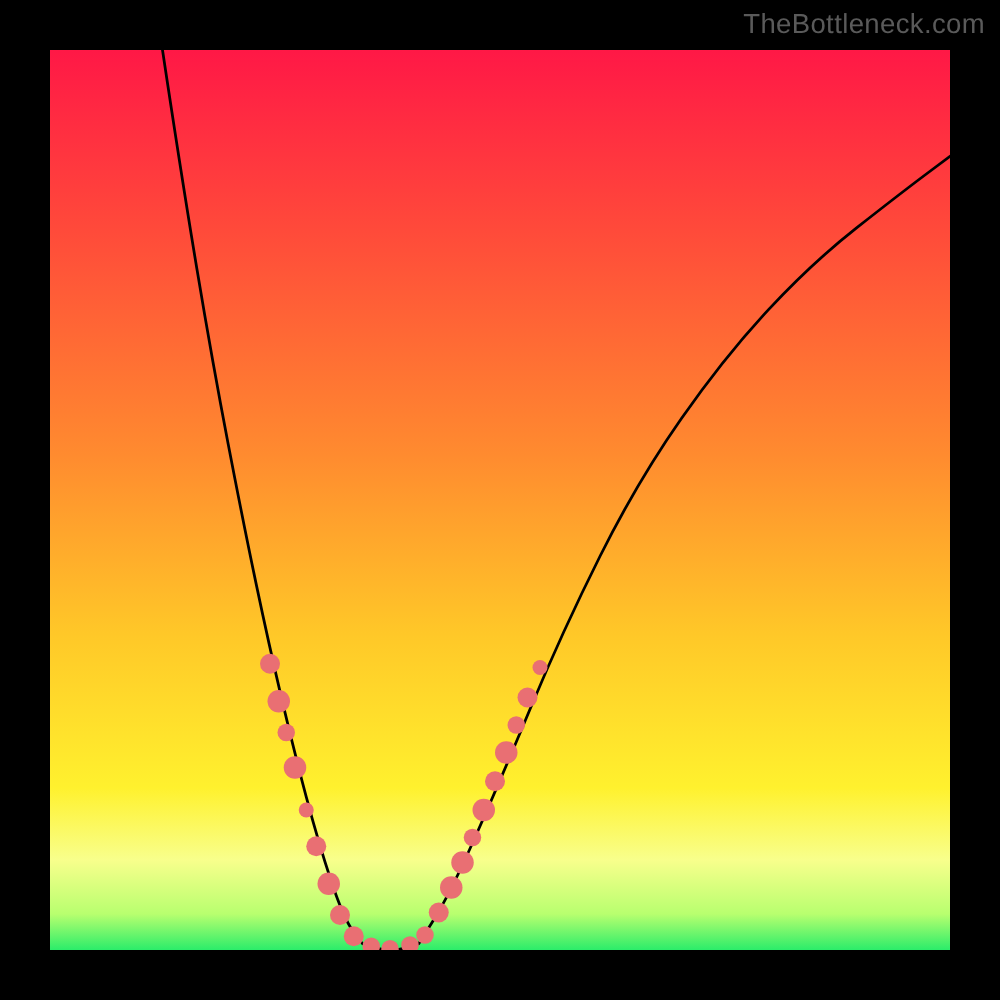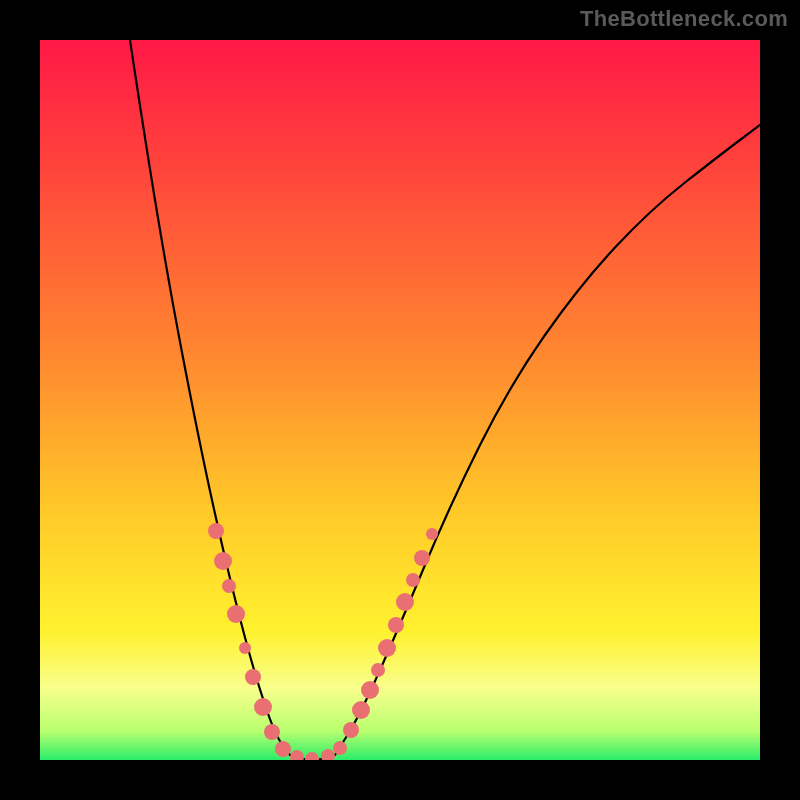--- a/index.html
+++ b/index.html
@@ -16,21 +16,21 @@
     width: 800px;
     height: 800px;
     background: #000;
   }
   .watermark {
     position: absolute;
     top: 6px;
     right: 12px;
     color: #5a5a5a;
     font-size: 22px;
-    font-weight: 700;
+    font-weight: 400;
     letter-spacing: 0.3px;
     pointer-events: none;
   }
   .plot-area {
     position: absolute;
     left: 40px;
     top: 40px;
     width: 720px;
     height: 720px;
     overflow: hidden;

